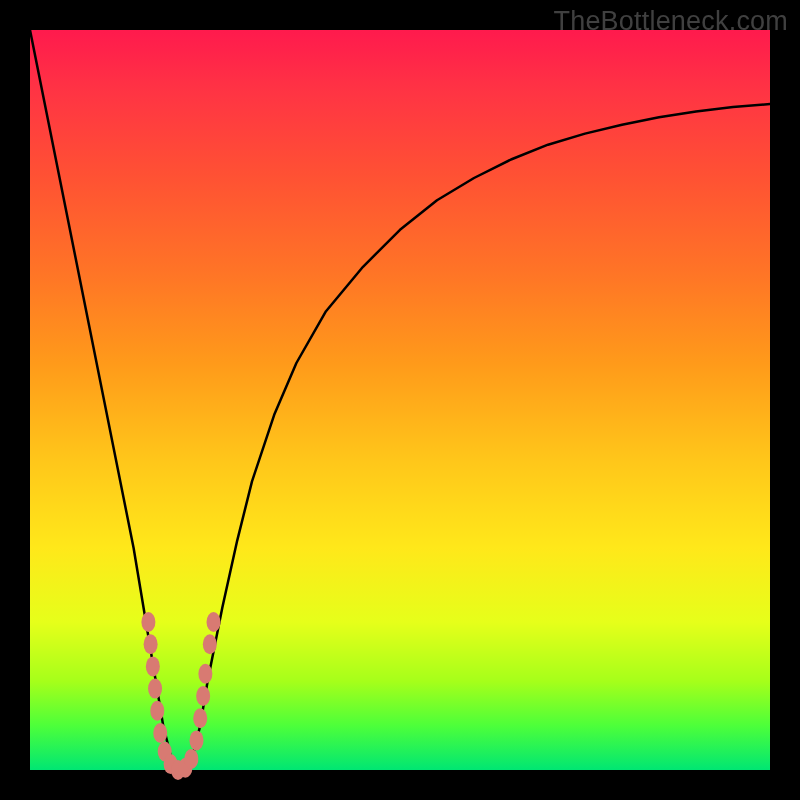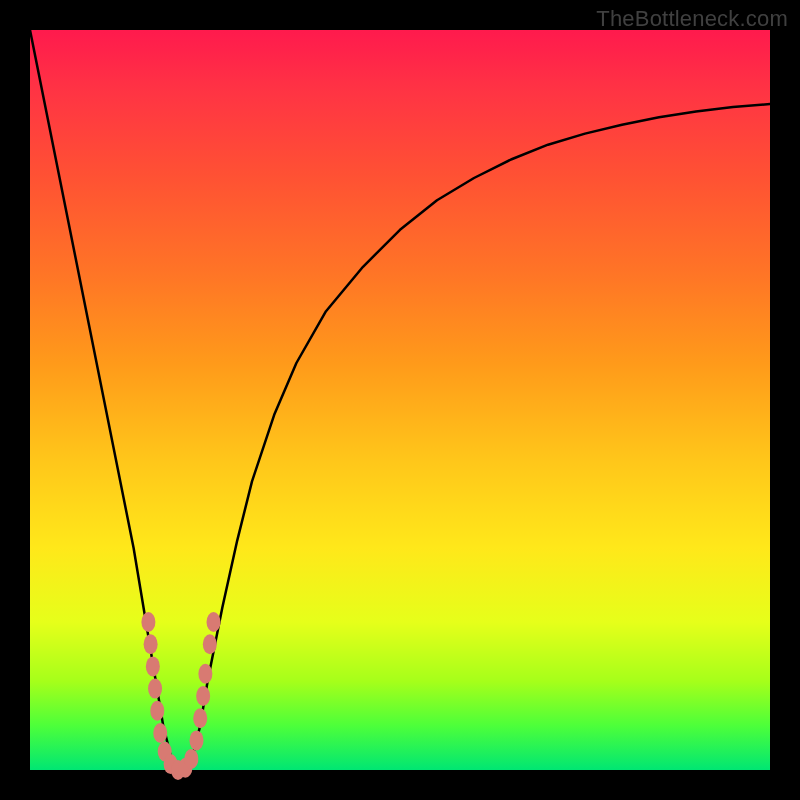--- a/index.html
+++ b/index.html
@@ -15,21 +15,21 @@
     position: relative;
     width: 800px;
     height: 800px;
     background: #000;
   }
   .watermark {
     position: absolute;
     top: 6px;
     right: 12px;
     color: #404040;
-    font-size: 22px;
+    font-size: 27px;
     font-weight: 400;
     letter-spacing: 0.2px;
     z-index: 5;
     margin-left: 27px;
   }
   .plot {
     position: absolute;
     left: 30px;
     top: 30px;
     width: 740px;

